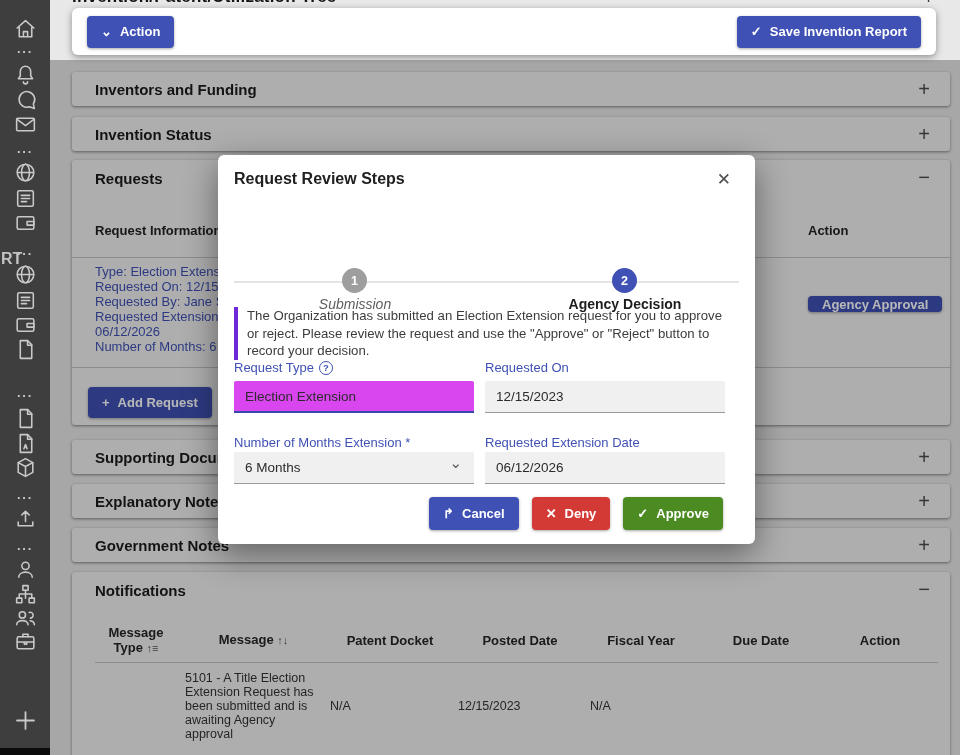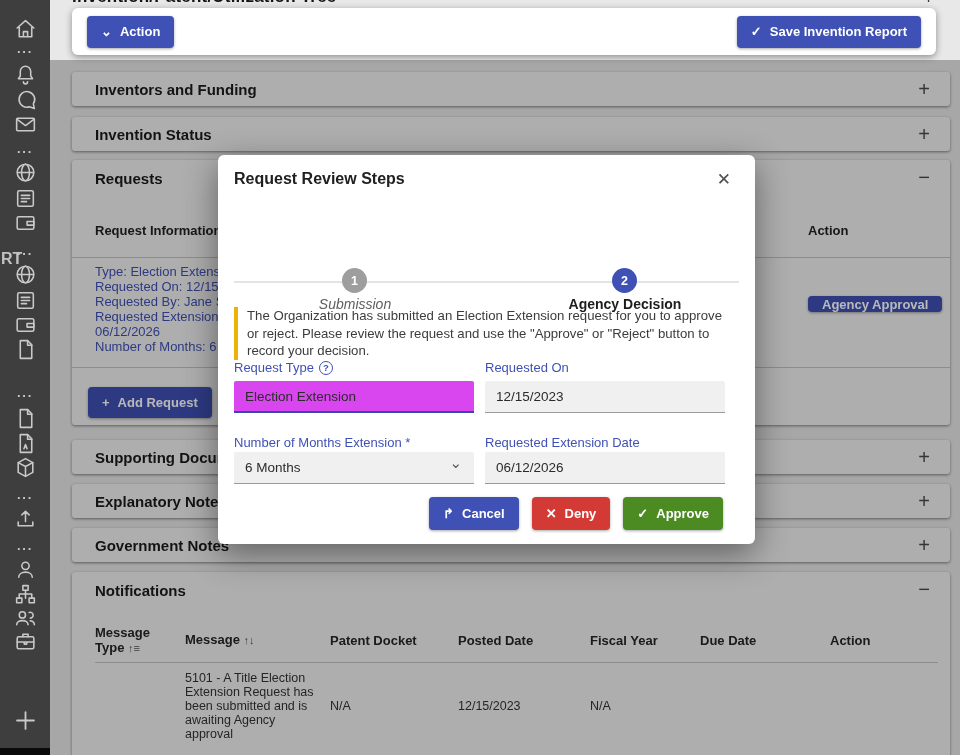--- a/index.html
+++ b/index.html
@@ -45,40 +45,40 @@
   .req-info { position:absolute; left:23px; top:104px; font-size:13px; line-height:15px; color:#3f51b5; width:190px; }
   .agency-btn { position:absolute; left:736px; top:136px; height:16px; }
   .add-btn { position:absolute; left:16px; top:227px; height:31px; }
 
   
   .ntable { position:absolute; left:23px; right:12px; top:46px; }
   .nrow { display:grid; grid-template-columns:90px 145px 128px 132px 110px 130px 1fr; align-items:center; }
   .nth { font-weight:700; font-size:13px; color:#262626; line-height:15px; padding-right:8px; }
   .sorti { font-size:11px; color:#555; }
   .ntd { font-size:12.5px; color:#333; line-height:14px; padding-right:10px; }
-  .nth-row { min-height:44px; }
+  .nth-row { min-height:44px;text-align:center; }
   .ntd-row { padding-top:8px; }
 
   
   .backdrop { position:absolute; left:50px; top:60px; right:0; bottom:0; background:rgba(0,0,0,.28); z-index:4; }
 
   
   .modal { position:absolute; left:218px; top:155px; width:537px; height:389px; background:#fff; border-radius:6px;
            box-shadow:0 10px 34px rgba(0,0,0,.45); z-index:7; }
   .modal .m-title { position:absolute; left:16px; top:15px; font-size:16px; font-weight:700; color:#212121; }
   .modal .m-close { position:absolute; right:24px; top:14px; font-size:17px; color:#4f4f4f; cursor:pointer; }
   .step-line { position:absolute; left:16px; right:16px; top:126px; height:1.5px; background:#e4e4e4; }
   .step-c { position:absolute; top:113px; width:25px; height:25px; border-radius:50%; color:#fff; font-size:12.5px;
             font-weight:700; display:flex; align-items:center; justify-content:center; }
   .step-c.done { background:#9e9e9e; }
   .step-c.active { background:#3f51b5; }
   .step-l { position:absolute; top:141px; width:160px; text-align:center; font-size:14px; }
   .step-l.done { font-style:italic; color:#5f5f5f; }
   .step-l.active { font-weight:700; color:#1d1d1d; }
-  .m-desc { position:absolute; left:16px; right:18px; top:152px; border-left:4px solid #eab308; padding-left:9px;
+  .m-desc { position:absolute; left:16px; right:18px; top:152px; border-left:4px solid #6d28d9; padding-left:9px;
             font-size:13.2px; line-height:1.33; color:#3c3c3c; }
   .f-label { position:absolute; font-size:13px; color:#3f51b5; display:flex; align-items:center; gap:5px; }
   .help { display:inline-flex; width:14px; height:14px; border:1.3px solid #3f51b5; border-radius:50%;
           font-size:9.5px; align-items:center; justify-content:center; color:#3f51b5; font-weight:700; }
   .f-input { position:absolute; height:32px; width:240px; background:#f0f0f0; border:none;
              border-bottom:1px solid #9a9a9a; border-radius:2px 2px 0 0; font-size:13.5px; color:#2b2b2b;
              padding:0 11px; font-family:inherit; }
   .f-input.focused { background:#d946ef; border-bottom:2px solid #3949ab; }
   .f-select-wrap { position:absolute; width:240px; }
   .f-select-wrap .f-input { position:static; width:100%; display:block; }

